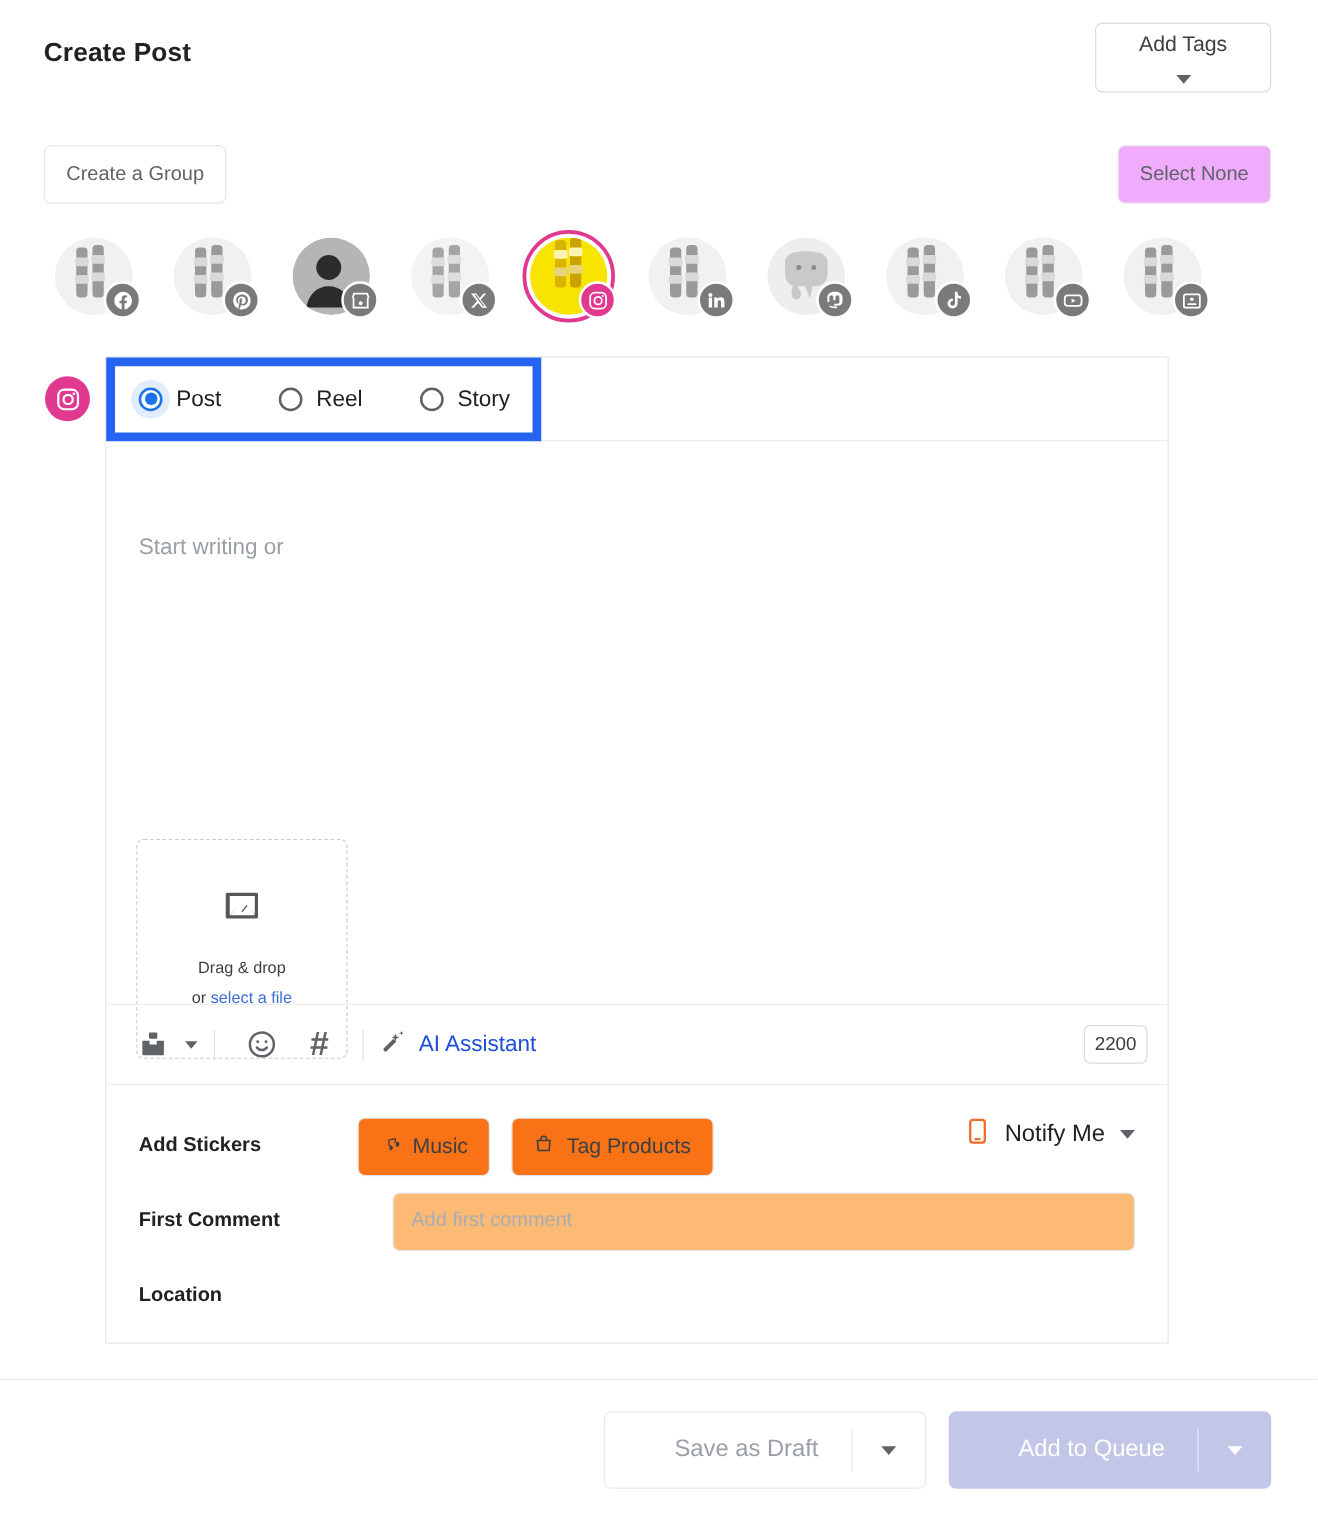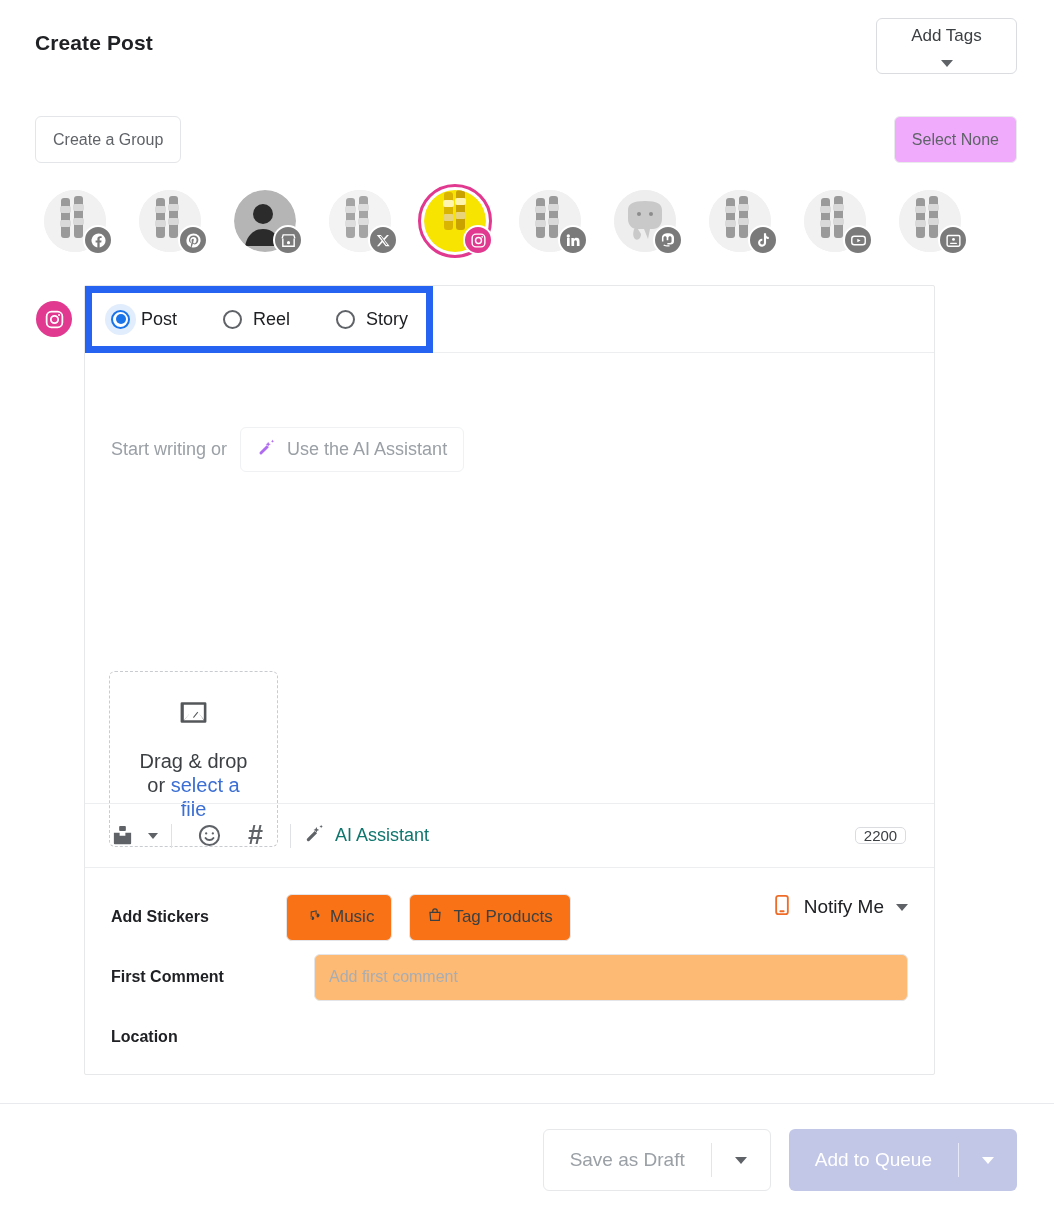--- a/index.html
+++ b/index.html
@@ -154,21 +154,21 @@
   .dropzone {
     position: absolute; left: 24px; top: 318px;
     width: 169px; height: 176px;
     border: 1px dashed #c8cbcf; border-radius: 6px;
     display: flex; flex-direction: column;
     align-items: center; justify-content: center;
     cursor: pointer;
   }
   .dz-icon { margin-bottom: 17px; }
   .dz-text {
-    font-size: 20px; color: #3c4043; line-height: 24px;
+    font-size: 13px; color: #3c4043; line-height: 24px;
     text-align: center; width: 120px;
   }
   .dz-link { color: #3b6fd4; cursor: pointer; }
 
   
   .toolbar {
     position: relative; height: 65px;
     border-top: 1px solid #eceef0;
     border-bottom: 1px solid #eceef0;
     display: flex; align-items: center;
@@ -183,25 +183,25 @@
   }
   .tb-caret {
     width: 0; height: 0;
     border-left: 5px solid transparent;
     border-right: 5px solid transparent;
     border-top: 6px solid #5f6368;
     margin-left: 14px; cursor: pointer;
   }
   .ai-asst {
     display: flex; align-items: center; gap: 10px;
-    font-size: 18px; color: #0f766e; cursor: pointer;
+    font-size: 18px; color: #1d4ed8; cursor: pointer;
   }
   .char-count {
-    position: absolute; right: 28px;
-    min-width: 51px; height: 17px;
+    position: absolute; right: 16px;
+    min-width: 51px; height: 31px;
     border: 1px solid #dadce0; border-radius: 5px;
     display: flex; align-items: center; justify-content: center;
     font-size: 15px; color: #3c4043;
   }
 
   
   .options { padding: 24px 26px 0 26px; position: relative; }
   .opt-row { display: flex; align-items: center; height: 50px; margin-bottom: 10px; }
   .opt-label {
     width: 175px; font-size: 16px; font-weight: bold; color: #202124;
@@ -234,21 +234,21 @@
     position: absolute; left: 0; top: 1103px;
     width: 1054px; height: 1px; background: #e8eaed;
   }
   .footer {
     position: absolute; left: 0; top: 1104px; width: 1054px; height: 112px;
     display: flex; align-items: center; justify-content: flex-end;
     padding-right: 37px; gap: 18px;
   }
   .split-btn {
     display: flex; align-items: center; height: 62px;
-    border-radius: 6px; cursor: pointer;
+    border-radius: 6px; cursor: pointer; padding-left: 30px;
   }
   .split-btn.draft { border: 1px solid #e6e8ea; background: #fff; }
   .split-btn.queue { background: #c2c7e8; }
   .split-main {
     padding: 0 26px; font-size: 19px; display: flex; align-items: center;
     height: 100%;
   }
   .split-btn.draft .split-main { color: #9aa0a6; }
   .split-btn.queue .split-main { color: #ffffff; }
   .split-div { width: 1px; height: 34px; background: rgba(0,0,0,.10); }
@@ -553,30 +553,20 @@
         <label class="radio-opt">
           <span class="radio-circle"></span>
           <span>Story</span>
         </label>
       </div>
     </div>
 
     <div class="compose">
       <div class="placeholder-row">
         <span class="ph-text">Start writing or</span>
-        <span class="ai-chip">
-          <span>
-            <svg width="19" height="19" viewBox="0 0 24 24" fill="#b06cf0">
-                <path d="M14.1 4.6l1 2.3 2.3 1-2.3 1-1 2.3-1-2.3-2.3-1 2.3-1z"></path>
-                <path d="M19.6 2l.6 1.4 1.4.6-1.4.6-.6 1.4-.6-1.4-1.4-.6 1.4-.6z"></path>
-                <path d="M12.3 9.1l2.6 2.6L6.3 20.3a1.8 1.8 0 01-2.6-2.6z"></path>
-              </svg>
-          </span>
-          <span>Use the AI Assistant</span>
-        </span>
       </div>
 
       <div class="dropzone">
         <span class="dz-icon">
           <svg width="31" height="31" viewBox="0 0 24 24" fill="#545759">
               <path d="M21 4H3a1 1 0 00-1 1v14a1 1 0 001 1h18a1 1 0 001-1V5a1 1 0 00-1-1zm-1 13.5l-5-6-4 5-2.5-3L4.5 18V6h15.5z"></path>
               <circle cx="8.2" cy="9.2" r="1.8" fill="#fff"></circle>
               <path d="M4.6 18l4.6-5.4 3 3.6 3.6-4.4 4.2 6.2z" fill="#fff"></path>
             </svg>
         </span>

